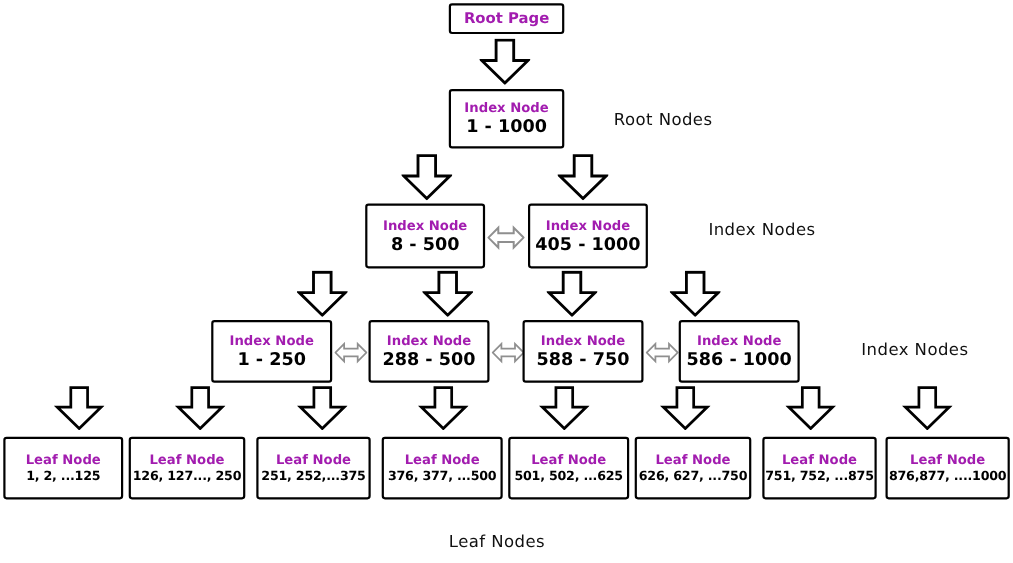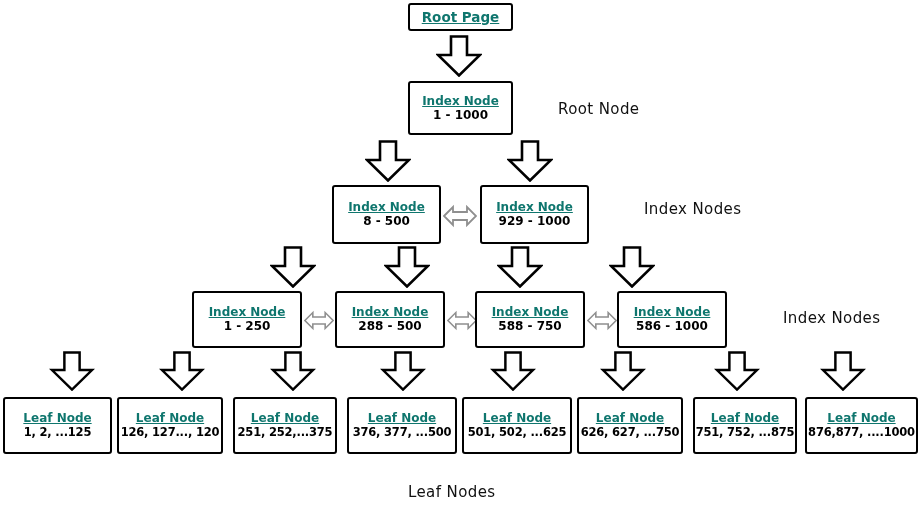--- a/index.html
+++ b/index.html
@@ -18,27 +18,26 @@
     background:#fff;
     display:flex;
     flex-direction:column;
     align-items:center;
     justify-content:center;
     text-align:center;
   }
   .node .title{
     font-size:12px;
     font-weight:700;
-    color:#0f766e;
+    color:#a21caf;
     margin-top:6px;
     white-space:nowrap;
-    text-decoration:underline;
   }
   .node .range{
-    font-size:12px;
+    font-size:16px;
     font-weight:700;
     color:#000;
     margin-bottom:7px;
     white-space:nowrap;
   }
   .node.leaf .range{font-size:11.5px;letter-spacing:-0.2px;}
   .node.single{justify-content:center;}
   .node.single .title{margin:0;font-size:13.5px;}
   .arrow{position:absolute;line-height:0;}
   .side-label{
@@ -61,21 +60,21 @@
   <div class="arrow" style="left:436px;top:35px;">
     <svg width="46" height="42" viewBox="0 0 46 42">
         <polygon points="15,1.5 31,1.5 31,20 44,20 23,40.5 2,20 15,20" fill="#fff" stroke="#000" stroke-width="2.6"></polygon>
       </svg>
   </div>
 
   <div class="node" style="left:408px;top:81px;width:105px;height:54px;">
     <span class="title">Index Node</span>
     <span class="range">1 - 1000</span>
   </div>
-  <div class="side-label" style="left:558px;top:100px;">Root Node</div>
+  <div class="side-label" style="left:558px;top:100px;">Root Nodes</div>
 
   <div class="arrow" style="left:365px;top:140px;">
     <svg width="46" height="42" viewBox="0 0 46 42">
         <polygon points="15,1.5 31,1.5 31,20 44,20 23,40.5 2,20 15,20" fill="#fff" stroke="#000" stroke-width="2.6"></polygon>
       </svg>
   </div>
   <div class="arrow" style="left:507px;top:140px;">
     <svg width="46" height="42" viewBox="0 0 46 42">
         <polygon points="15,1.5 31,1.5 31,20 44,20 23,40.5 2,20 15,20" fill="#fff" stroke="#000" stroke-width="2.6"></polygon>
       </svg>
@@ -85,21 +84,21 @@
     <span class="title">Index Node</span>
     <span class="range">8 - 500</span>
   </div>
   <div class="arrow" style="left:443px;top:204px;">
     <svg width="34" height="24" viewBox="0 0 34 24">
         <polygon points="1,12 10,3 10,8 24,8 24,3 33,12 24,21 24,16 10,16 10,21" fill="#fff" stroke="#8f8f8f" stroke-width="1.8"></polygon>
       </svg>
   </div>
   <div class="node" style="left:480px;top:185px;width:109px;height:59px;">
     <span class="title">Index Node</span>
-    <span class="range">929 - 1000</span>
+    <span class="range">405 - 1000</span>
   </div>
   <div class="side-label" style="left:644px;top:200px;">Index Nodes</div>
 
   <div class="arrow" style="left:270px;top:246px;">
     <svg width="46" height="42" viewBox="0 0 46 42">
         <polygon points="15,1.5 31,1.5 31,20 44,20 23,40.5 2,20 15,20" fill="#fff" stroke="#000" stroke-width="2.6"></polygon>
       </svg>
   </div>
   <div class="arrow" style="left:384px;top:246px;">
     <svg width="46" height="42" viewBox="0 0 46 42">
@@ -190,21 +189,21 @@
         <polygon points="15,1.5 31,1.5 31,20 44,20 23,40.5 2,20 15,20" fill="#fff" stroke="#000" stroke-width="2.6"></polygon>
       </svg>
   </div>
 
   <div class="node leaf" style="left:3px;top:397px;width:109px;height:57px;">
     <span class="title">Leaf Node</span>
     <span class="range">1, 2, ...125</span>
   </div>
   <div class="node leaf" style="left:117px;top:397px;width:106px;height:57px;">
     <span class="title">Leaf Node</span>
-    <span class="range">126, 127..., 120</span>
+    <span class="range">126, 127..., 250</span>
   </div>
   <div class="node leaf" style="left:233px;top:397px;width:104px;height:57px;">
     <span class="title">Leaf Node</span>
     <span class="range">251, 252,...375</span>
   </div>
   <div class="node leaf" style="left:347px;top:397px;width:110px;height:57px;">
     <span class="title">Leaf Node</span>
     <span class="range">376, 377, ...500</span>
   </div>
   <div class="node leaf" style="left:462px;top:397px;width:110px;height:57px;">

